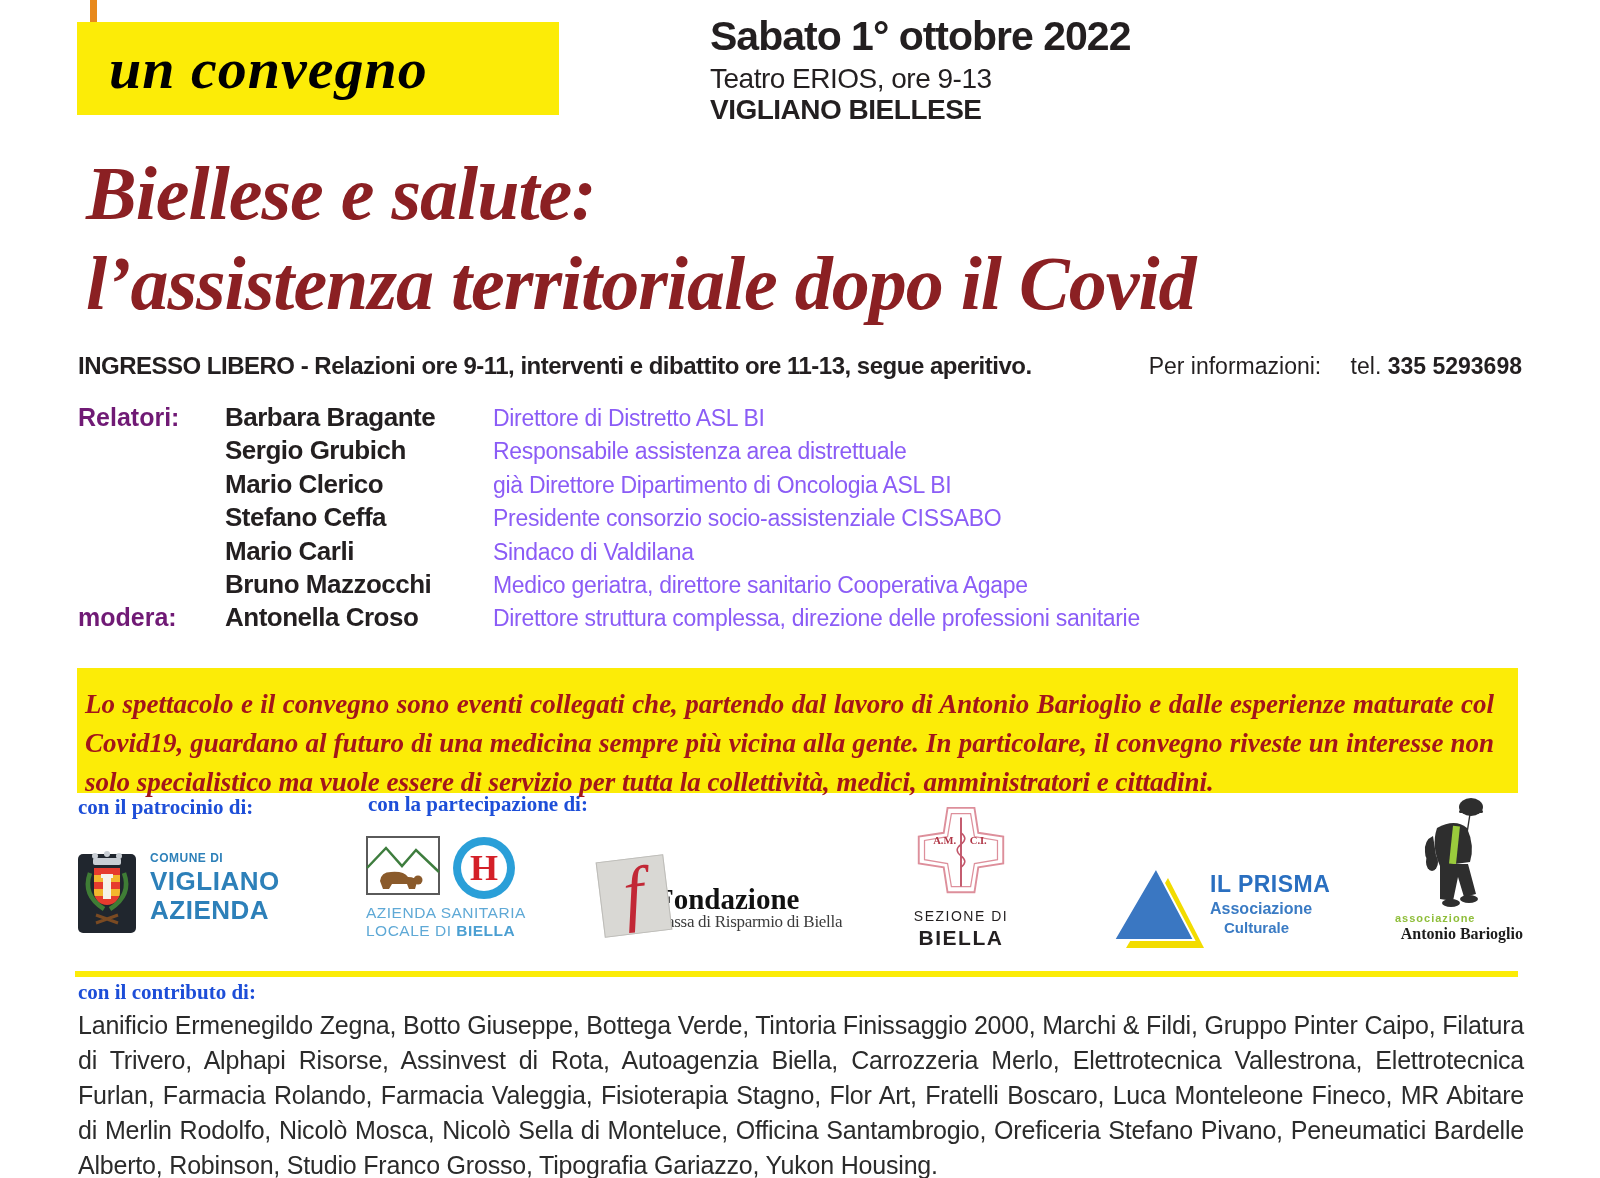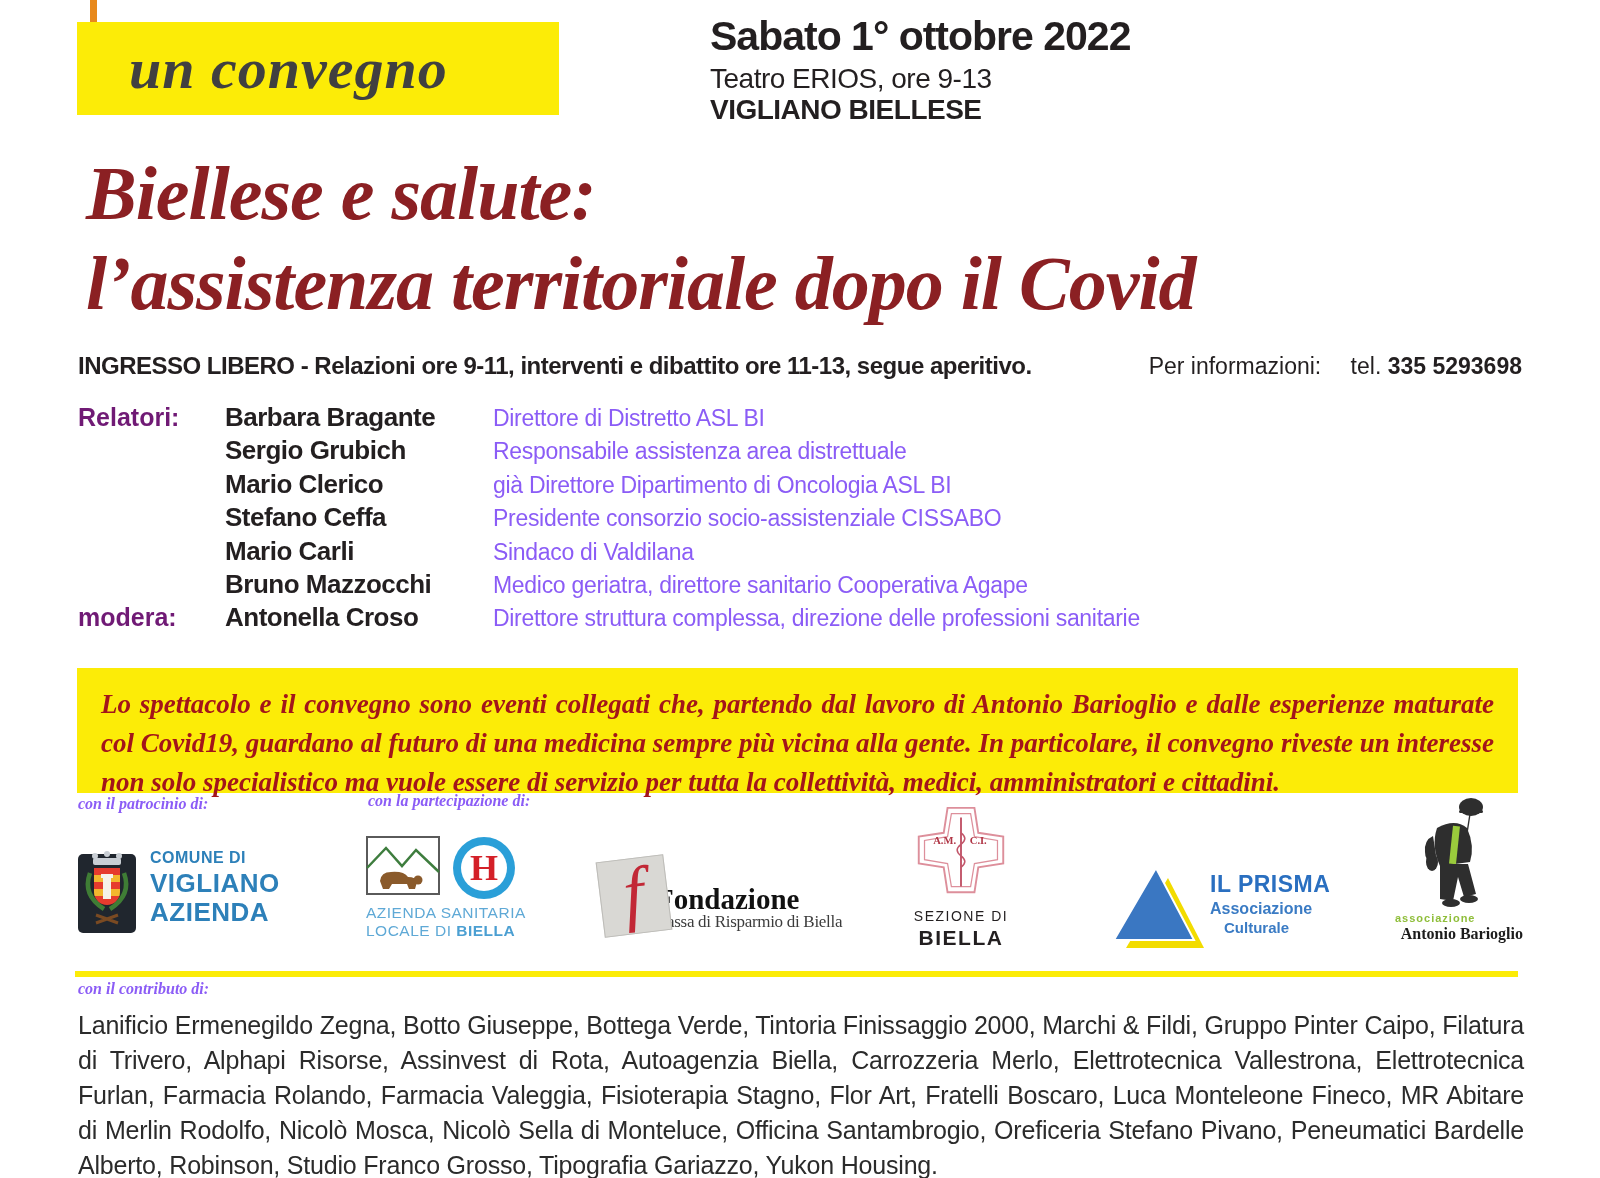--- a/index.html
+++ b/index.html
@@ -9,21 +9,21 @@
   
   .arrow-vert{position:absolute;left:90px;top:0;width:7px;height:70px;background:#e8891c;}
   .arrow-horiz{position:absolute;left:90px;top:63px;width:16px;height:8px;background:#f0a236;}
   .arrow-head{position:absolute;left:106px;top:56px;width:0;height:0;
               border-left:16px solid #f0a236;border-top:11px solid transparent;border-bottom:11px solid transparent;}
 
   
   .badge{position:absolute;left:77px;top:22px;width:482px;height:93px;background:#fcec07;
          display:flex;align-items:center;}
   .badge-label{font-family:"Liberation Serif",serif;font-style:italic;font-weight:bold;
-               font-size:58px;color:#404040;padding-left:52px;letter-spacing:1px;text-align:right;}
+               font-size:58px;color:#000000;padding-left:32px;letter-spacing:1px;text-align:right;}
 
   
   .event-block{position:absolute;left:710px;top:16px;line-height:1;}
   .event-date{font-size:41px;font-weight:bold;letter-spacing:-1px;color:#231f20;margin-bottom:8px;}
   .event-venue{font-size:28px;color:#231f20;margin-bottom:3px;letter-spacing:-0.5px;}
   .event-city{font-size:28px;font-weight:bold;color:#231f20;letter-spacing:-0.5px;}
 
   
   .main-title{position:absolute;left:86px;top:148px;font-family:"Liberation Serif",serif;
               font-style:italic;font-weight:bold;color:#8b2023;line-height:90px;font-size:76px;
@@ -39,34 +39,34 @@
 
   
   .speakers{position:absolute;left:78px;top:402px;width:1460px;}
   .sp-row{display:grid;grid-template-columns:147px 268px 1fr;align-items:baseline;height:33.4px;}
   .sp-label{font-size:25px;font-weight:bold;color:#701a75;}
   .sp-name{font-size:26px;font-weight:bold;letter-spacing:-0.5px;color:#231f20;}
   .sp-role{font-size:23px;color:#8b5cf6;letter-spacing:-0.3px;}
 
   
   .highlight{position:absolute;left:77px;top:668px;width:1441px;height:125px;background:#fcec07;
-             box-sizing:border-box;padding:17px 24px 0 24px;}
+             box-sizing:border-box;padding:17px 24px 0 8px;}
   .highlight-text{font-family:"Liberation Serif",serif;font-style:italic;font-weight:bold;
                   font-size:27px;line-height:39px;color:#a3151a;text-align:justify;}
 
   
-  .cap{position:absolute;font-family:"Liberation Serif",serif;font-style:italic;font-weight:bold;
-       font-size:16px;color:#8b5cf6;}
+  .cap{position:absolute;font-family:"Liberation Serif",serif;font-weight:bold;
+       font-size:21px;color:#1d4ed8;}
   .cap-patrocinio{left:78px;top:795px;}
   .cap-partecipazione{left:368px;top:792px;}
   .cap-contributo{left:78px;top:980px;}
 
   .comune{position:absolute;left:78px;top:845px;display:flex;align-items:center;}
   .comune-text{margin-left:14px;color:#2d80b9;line-height:1;}
-  .comune-l1{font-size:16px;font-weight:bold;margin-bottom:4px;letter-spacing:0.5px;}
+  .comune-l1{font-size:12px;font-weight:bold;margin-bottom:4px;letter-spacing:0.5px;}
   .comune-l2,.comune-l3{font-size:26px;font-weight:bold;letter-spacing:0.5px;margin-bottom:3px;}
 
   .asl{position:absolute;left:366px;top:836px;width:160px;}
   .asl-logos{display:flex;align-items:flex-start;}
   .asl-text{margin-top:4px;color:#5fa9d6;font-size:15.5px;line-height:18px;letter-spacing:0.5px;}
   .asl-text b{color:#4b9fd2;}
 
   .fondazione{position:absolute;left:600px;top:858px;display:flex;align-items:flex-end;}
   .fond-square{width:66px;height:74px;background:#d9d8d4;border:1px solid #bdbcb8;
                transform:rotate(-7deg);display:flex;align-items:center;justify-content:center;}

